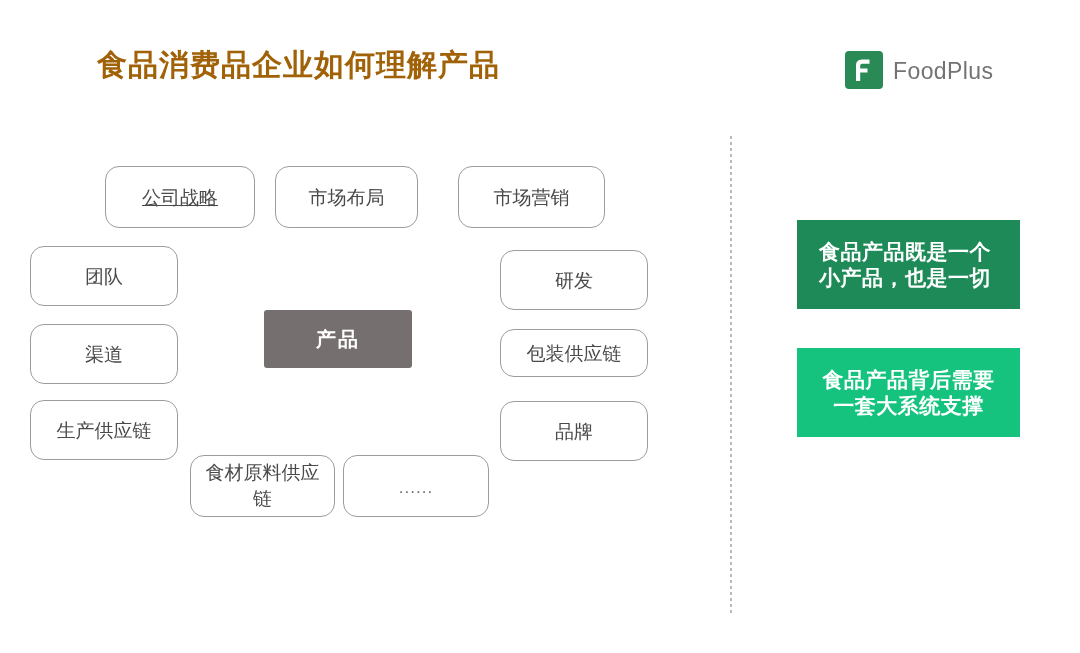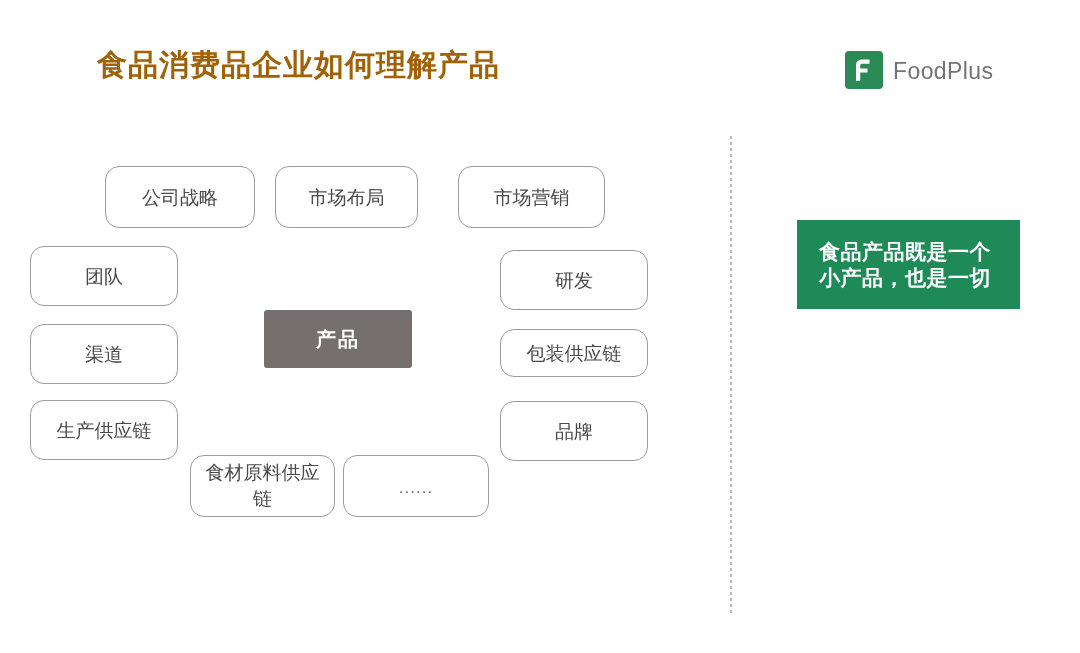--- a/index.html
+++ b/index.html
@@ -136,21 +136,21 @@
 
   <svg id="brand-logo" viewBox="0 0 38 38" xmlns="http://www.w3.org/2000/svg">
     <rect x="0" y="0" width="38" height="38" rx="4" ry="4" fill="#2a8a56"></rect>
     <path d="M24.5 8.5 H16.5 A5.5 5.5 0 0 0 11 14 V30 H15.2 V21.6 H22.5 V17.6 H15.2 V14.6 A1.8 1.8 0 0 1 17 12.8 H24.5 Z" fill="#ffffff"></path>
   </svg>
   <div id="brand-name">FoodPlus</div>
 
   <div id="divider"></div>
 
   <div>
-    <div class="node" style="left:105px;top:166px;width:150px;height:62px;">公司战略</div>
+    <div class="node" style="left:105px;top:166px;width:150px;height:62px;text-decoration:underline;">公司战略</div>
 
     <div class="node" style="left:275px;top:166px;width:143px;height:62px;">市场布局</div>
 
     <div class="node" style="left:458px;top:166px;width:147px;height:62px;">市场营销</div>
 
     <div class="node" style="left:30px;top:246px;width:148px;height:60px;">团队</div>
 
     <div class="node" style="left:30px;top:324px;width:148px;height:60px;">渠道</div>
 
     <div class="node" style="left:30px;top:400px;width:148px;height:60px;">生产供应链</div>
@@ -164,14 +164,16 @@
     <div class="node multiline" style="left:190px;top:455px;width:145px;height:62px;">食材原料供应链</div>
 
     <div class="node" id="node-ellipsis" style="left:343px;top:455px;width:146px;height:62px;">......</div>
 
     <div id="node-center" style="left:264px;top:310px;width:148px;height:58px;">产品</div>
   </div>
 
   <div class="callout" id="callout-0" style="left:797px;top:220px;width:223px;height:89px;">食品产品既是一个
 小产品，也是一切</div>
 
+  <div class="callout" id="callout-1" style="left:797px;top:348px;width:223px;height:89px;">食品产品背后需要
+一套大系统支撑</div>
 
 </div>
 
 </body></html>

